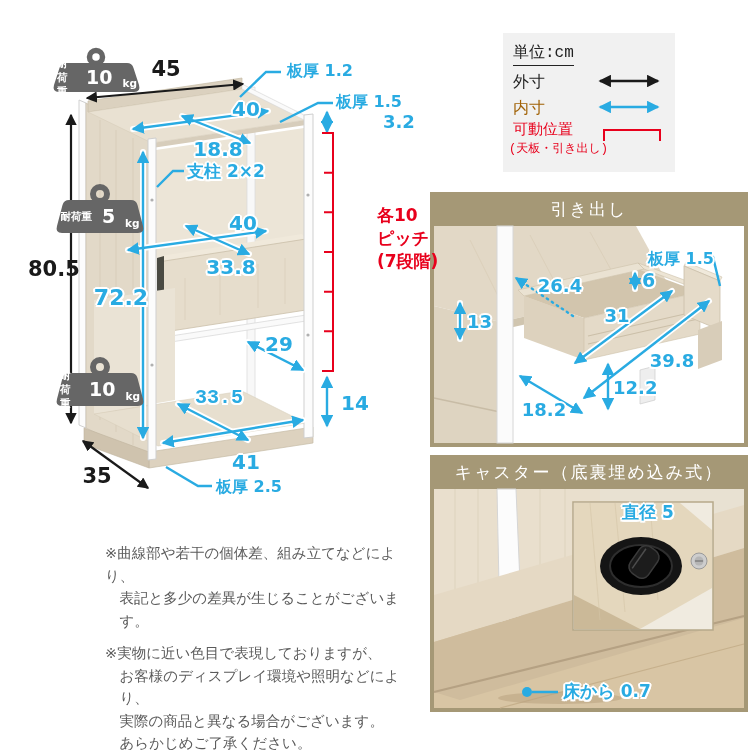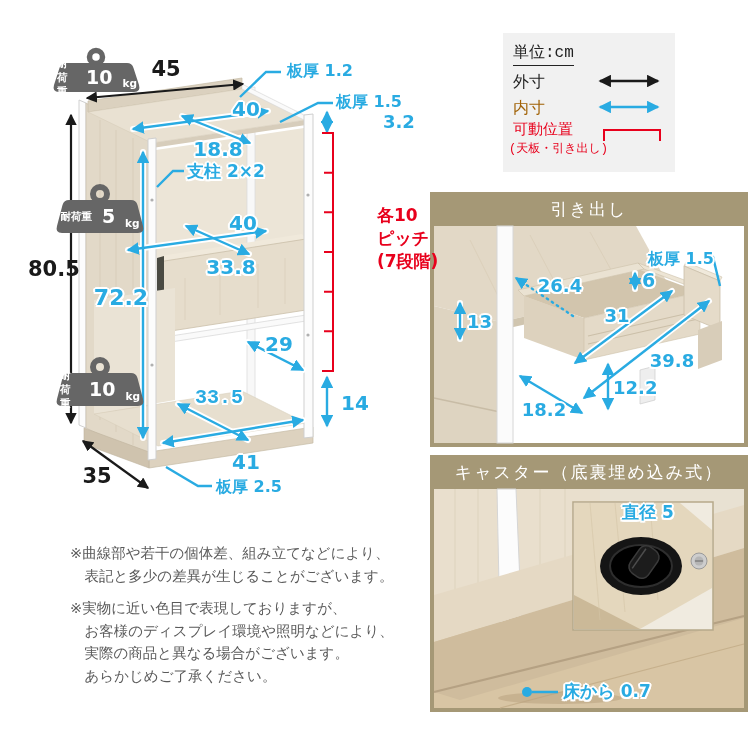--- a/index.html
+++ b/index.html
@@ -23,21 +23,21 @@
   .legend-row{position:absolute;left:10px;font-size:16px;color:#222;}
   .unit-label{border-bottom:1.5px solid #222;padding-bottom:3px;}
   .badge-text{position:absolute;z-index:3;display:flex;align-items:center;justify-content:center;
               color:#fff;font-weight:bold;gap:10px;}
   .badge-text .pre{font-size:10.5px;}
   .badge-text .val{font-size:19px;line-height:1;}
   .badge-text .un{font-size:10.5px;align-self:flex-end;padding-bottom:2px;}
   .pitch{line-height:23px;}
   .notes{position:absolute;left:70px;top:542px;width:345px;z-index:3;color:#5a5a5a;
          font-size:14.5px;line-height:22.5px;}
-  .note{margin-bottom:10px;padding-left:1em;}
+  .note{margin-bottom:10px;padding-left:1em;margin-left:35px;}
   .note .first{margin-left:-1em;}
 </style>
 </head>
 <body>
 
 <div id="stage">
 
   <div class="legend-box">
     <div class="legend-row" style="top:9px;">
       <span class="unit-label">単位:cm</span>

